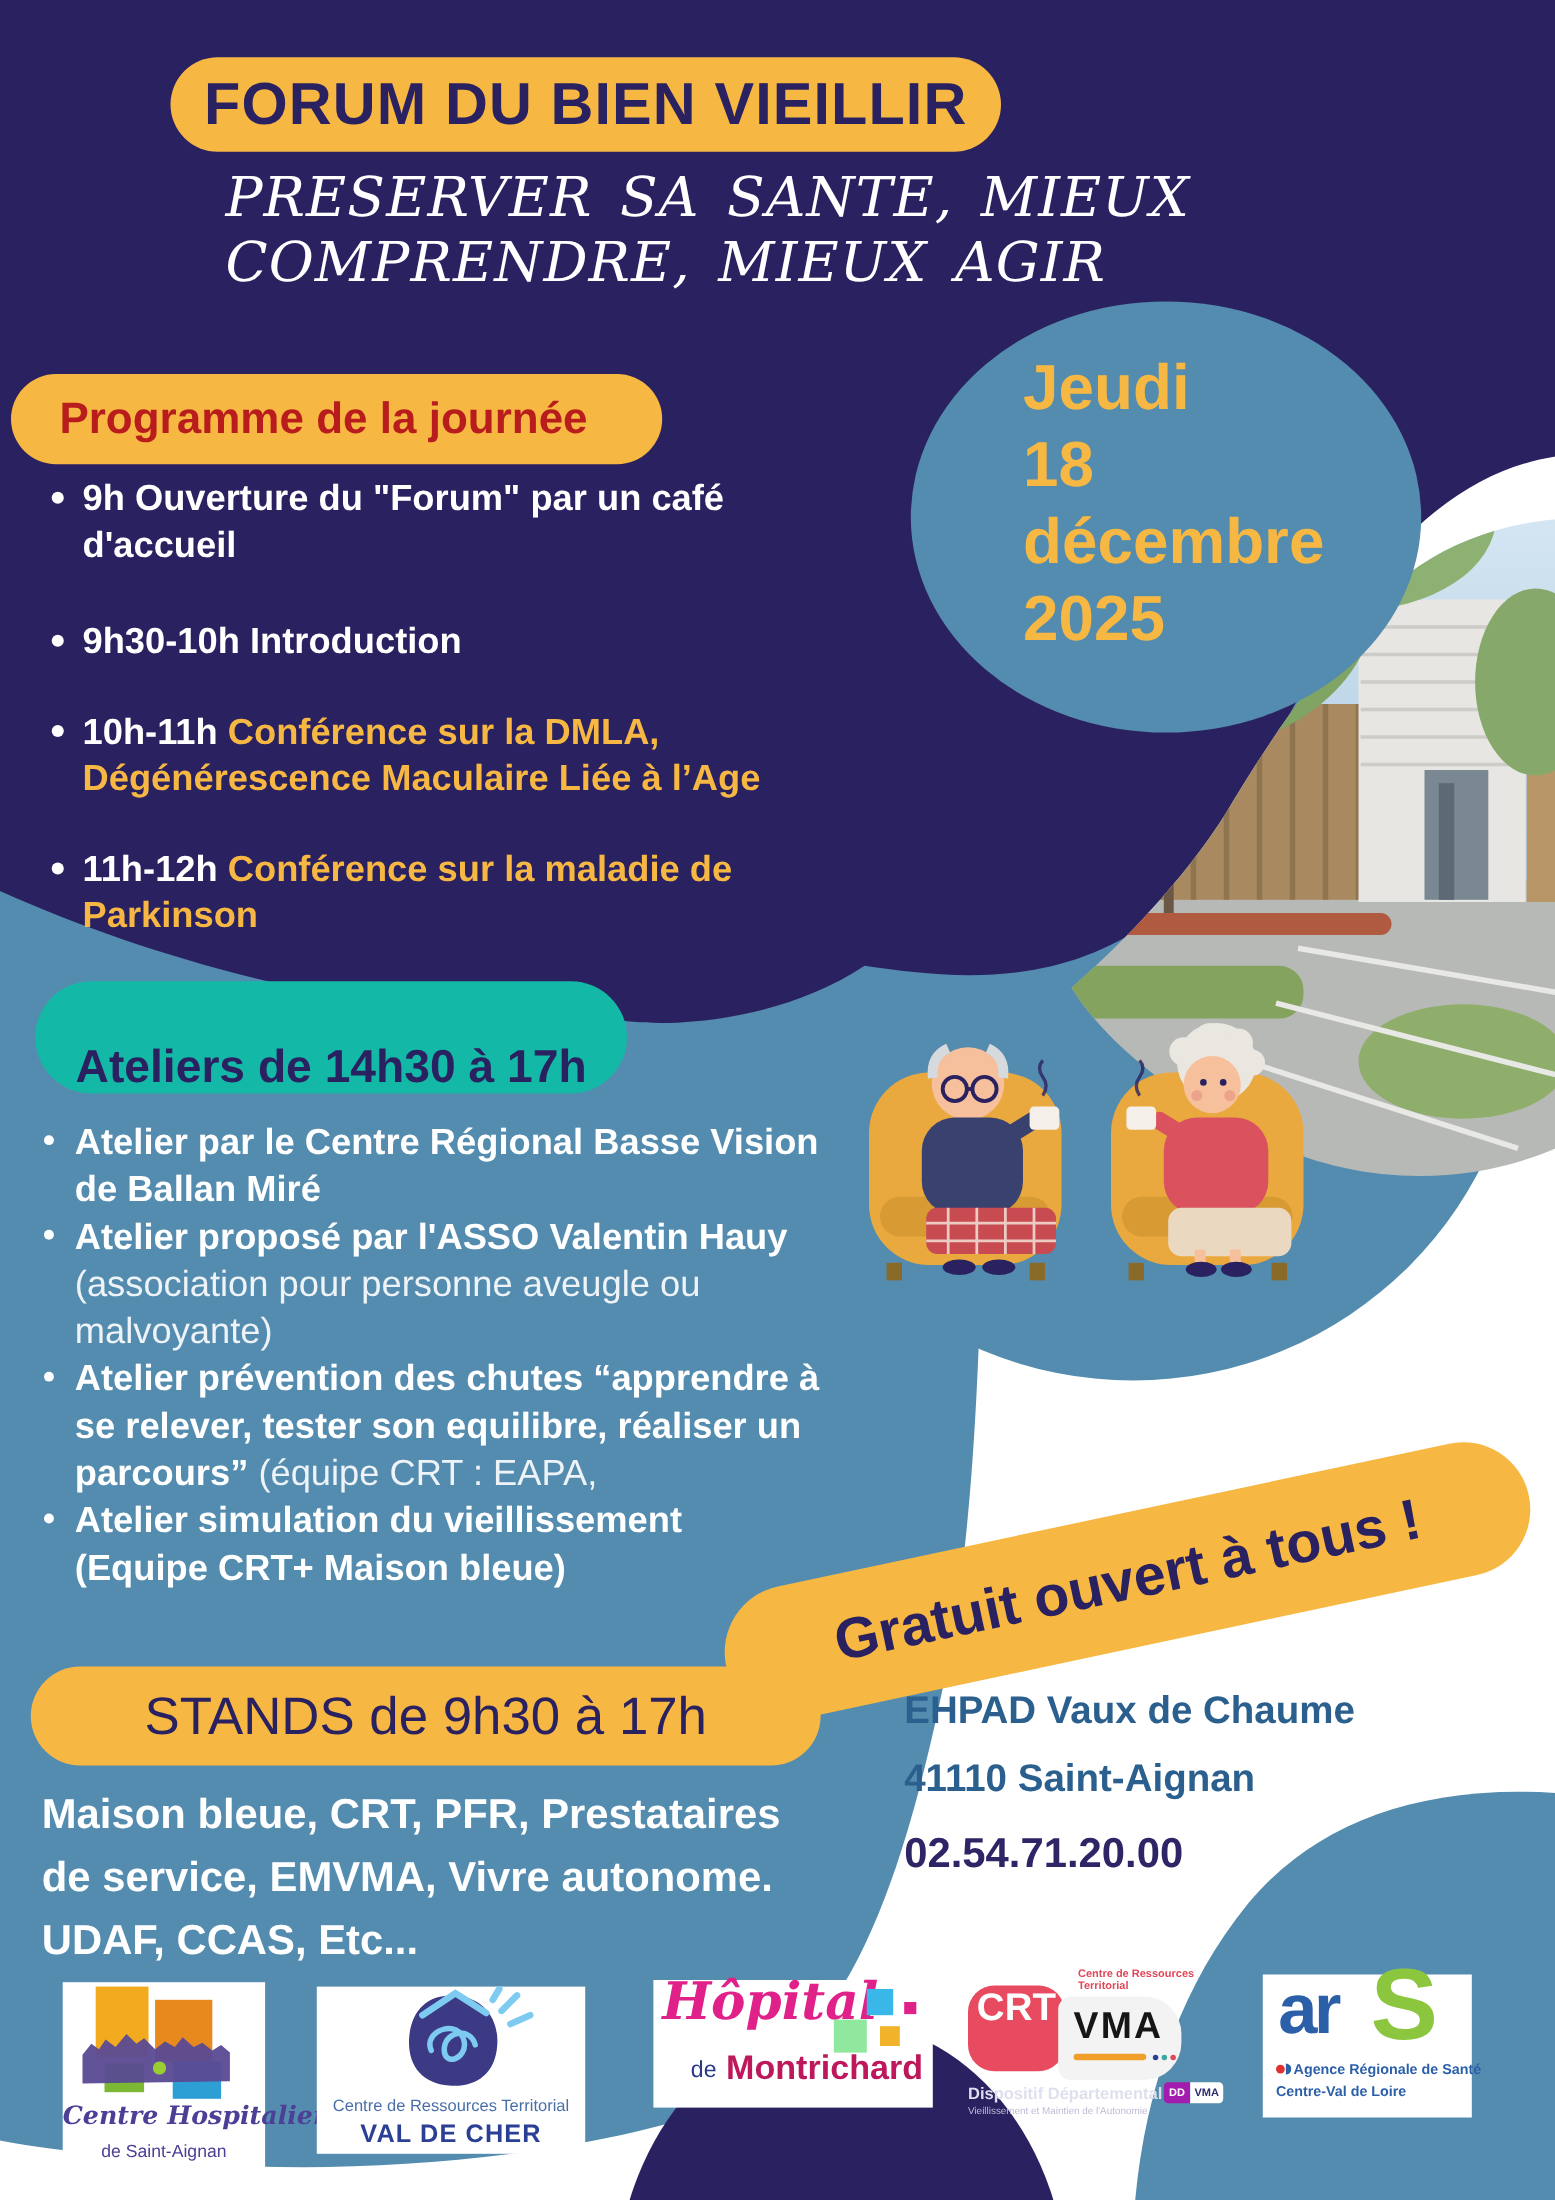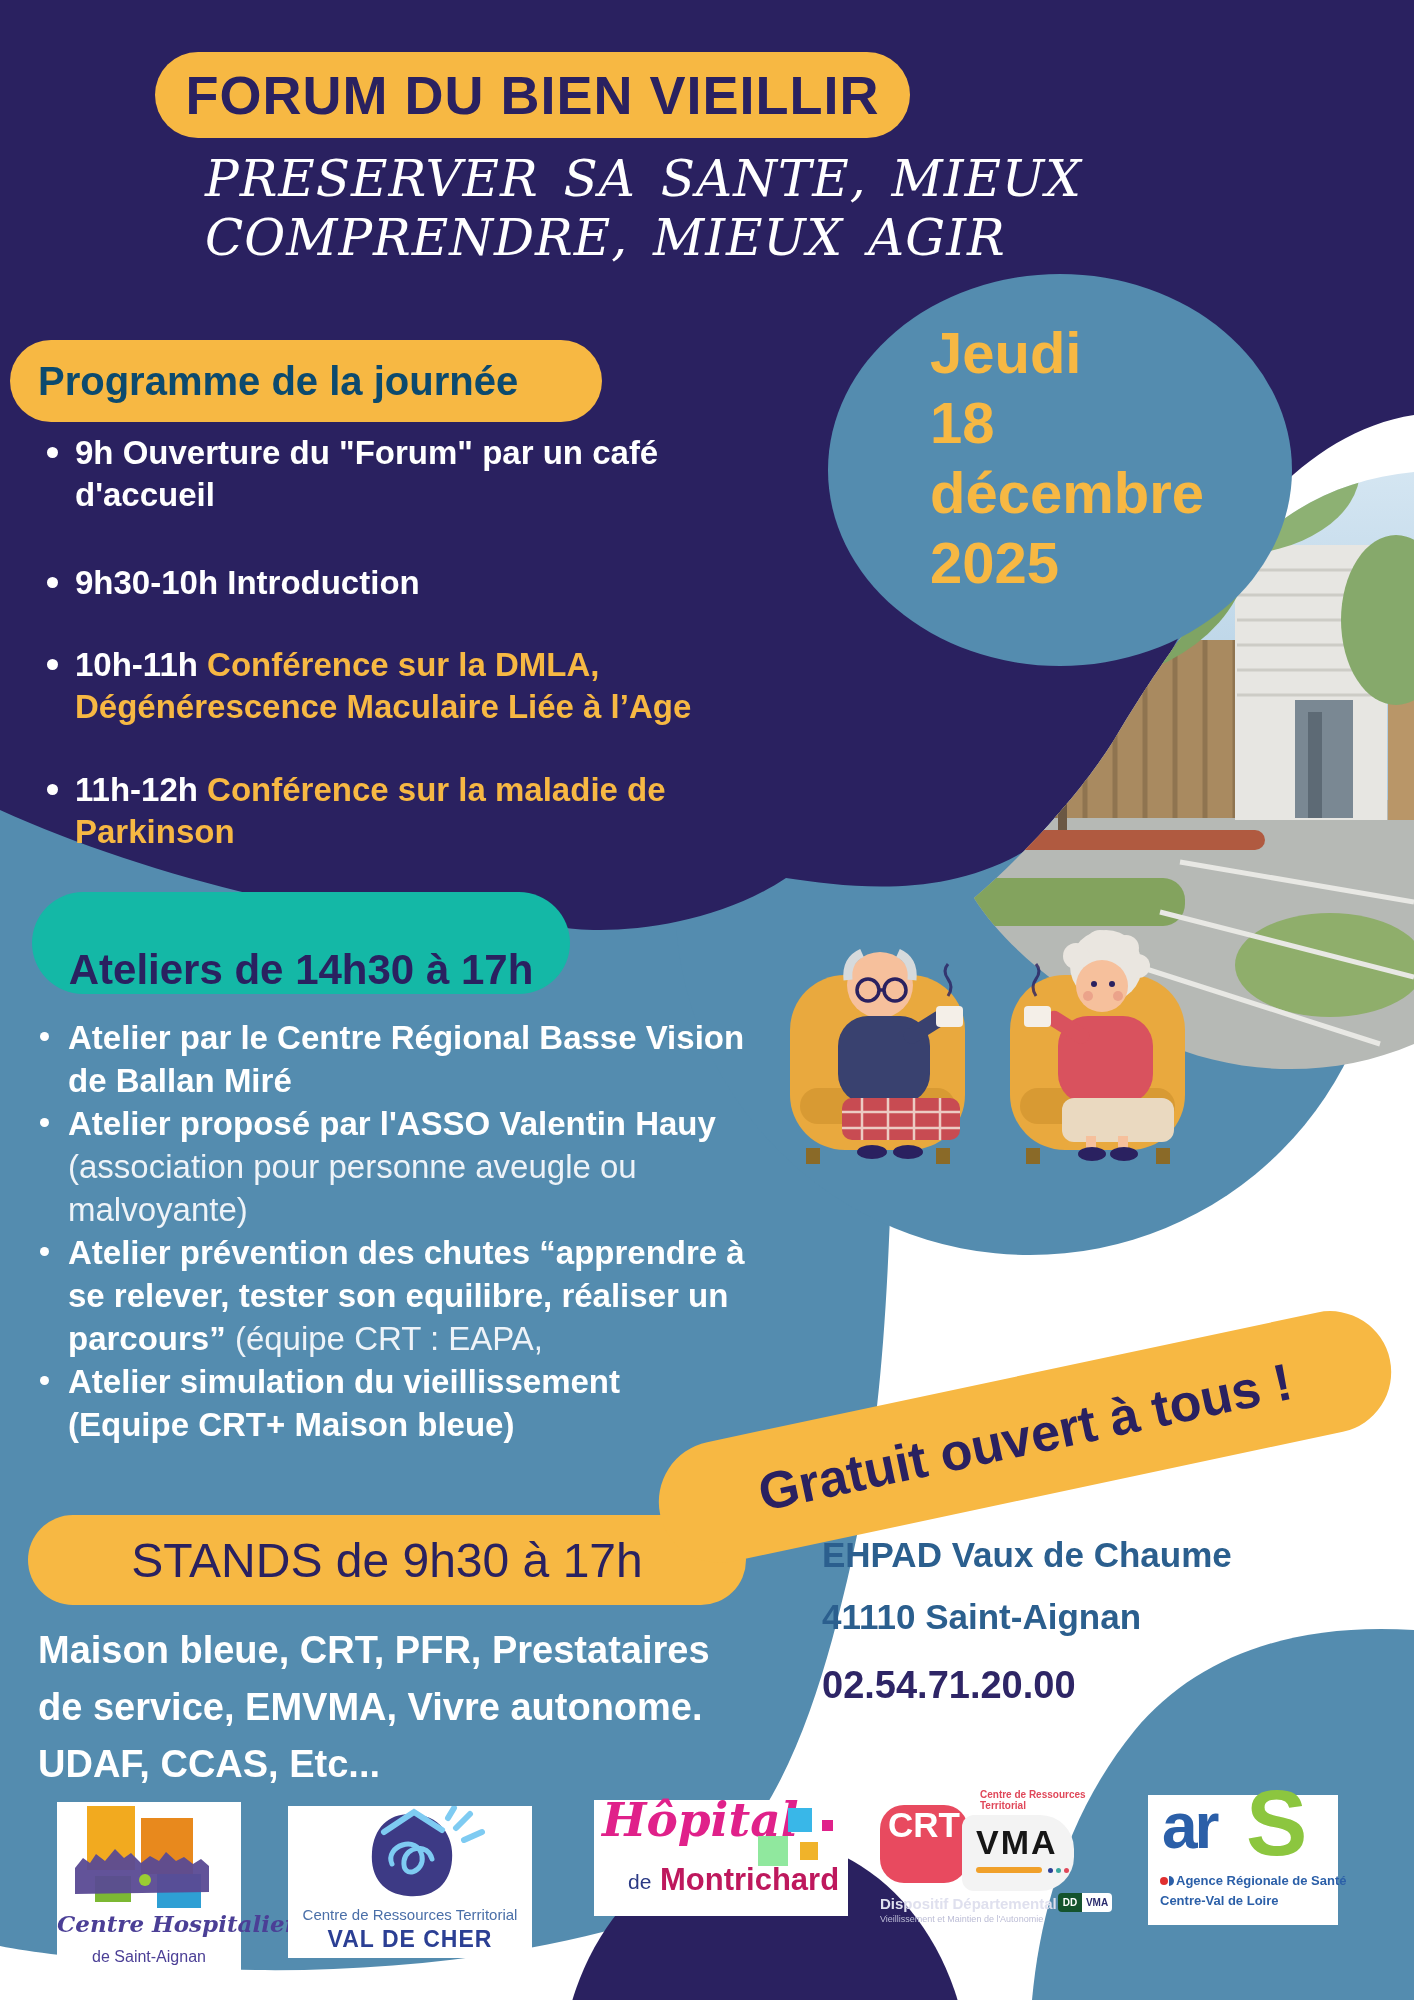--- a/index.html
+++ b/index.html
@@ -14,21 +14,21 @@
   .title-pill span{font-size:54px;font-weight:800;color:#2A2160;letter-spacing:1px;white-space:nowrap;}
   .subtitle{left:205px;top:150px;color:#fff;font-family:"DejaVu Serif","Liberation Serif",serif;
             font-style:italic;font-size:50px;line-height:59px;letter-spacing:1px;word-spacing:8px;white-space:nowrap;}
 
   
   .date-block{left:930px;top:318px;color:#F7B843;font-size:58px;font-weight:800;line-height:70px;}
 
   
   .prog-pill{left:10px;top:340px;width:592px;height:82px;background:#F7B843;border-radius:44px;
              display:flex;align-items:center;padding-left:28px;box-sizing:border-box;}
-  .prog-pill span{font-size:40px;font-weight:800;color:#0c4a6e;white-space:nowrap;}
+  .prog-pill span{font-size:40px;font-weight:800;color:#b91c1c;white-space:nowrap;margin-left:16px;}
   ul.plist{left:45px;top:432px;width:720px;margin:0;padding:0;list-style:none;}
   ul.plist li{position:relative;padding-left:30px;font-size:33px;font-weight:700;line-height:42px;}
   ul.plist li::before{content:"";position:absolute;left:2px;top:15px;width:11px;height:11px;border-radius:50%;background:#fff;}
   .li-m1{margin-bottom:46px;} .li-m2{margin-bottom:40px;} .li-m3{margin-bottom:41px;}
   .w{color:#ffffff;} .y{color:#F7B843;}
 
   
   .atelier-pill{left:32px;top:892px;width:538px;height:102px;background:#14b8a6;border-radius:52px;
                 display:flex;align-items:flex-end;justify-content:center;}
   .atelier-pill span{font-size:42px;font-weight:800;color:#2A2160;white-space:nowrap;}
@@ -77,21 +77,21 @@
             display:flex;justify-content:center;}
   .crt-pill span{color:#fff;font-size:35px;font-weight:800;}
   .vma-pill{position:absolute;left:82px;top:22px;width:112px;height:76px;background:#F3F3F3;
             border-radius:12px 34px 34px 12px;}
   .vma-pill .vma-t{position:absolute;left:14px;top:8px;font-size:34px;font-weight:700;color:#161616;letter-spacing:2px;}
   .vma-bar{position:absolute;left:14px;top:52px;width:66px;height:6px;background:#F0A02A;border-radius:3px;}
   .vma-dot{position:absolute;top:53px;width:5px;height:5px;border-radius:50%;}
   .crt-top{position:absolute;left:100px;top:-4px;font-size:10px;line-height:11px;color:#E0485A;font-weight:700;}
   .crt-sub1{position:absolute;left:0;top:102px;font-size:15px;color:#DFE0EE;font-weight:700;white-space:nowrap;}
   .crt-sub2{position:absolute;left:0;top:121px;font-size:9px;color:#BCBDD6;white-space:nowrap;}
-  .dd-badge{position:absolute;left:178px;top:100px;width:24px;height:19px;background:#14532d;border-radius:4px 0 0 4px;
+  .dd-badge{position:absolute;left:178px;top:100px;width:24px;height:19px;background:#a21caf;border-radius:4px 0 0 4px;
             color:#fff;font-size:10px;font-weight:800;text-align:center;line-height:19px;}
   .vma-badge{position:absolute;left:202px;top:100px;width:30px;height:19px;background:#fff;border-radius:0 4px 4px 0;
              color:#2B2C6E;font-size:10px;font-weight:800;text-align:center;line-height:19px;}
 
   .logo-ars{left:1148px;top:1795px;width:190px;height:130px;}
   .ars-a{position:absolute;left:14px;top:-6px;font-size:64px;font-weight:800;color:#2B5FA8;letter-spacing:-3px;}
   .ars-s{position:absolute;left:98px;top:-24px;font-size:92px;font-weight:800;color:#8CC63F;}
   .ars-mark{position:absolute;left:12px;top:80px;width:14px;height:12px;}
   .ars-l1{position:absolute;left:28px;top:78px;font-size:13px;font-weight:700;color:#2B5FA8;white-space:nowrap;}
   .ars-l2{position:absolute;left:12px;top:98px;font-size:13px;font-weight:700;color:#2B5FA8;white-space:nowrap;}

